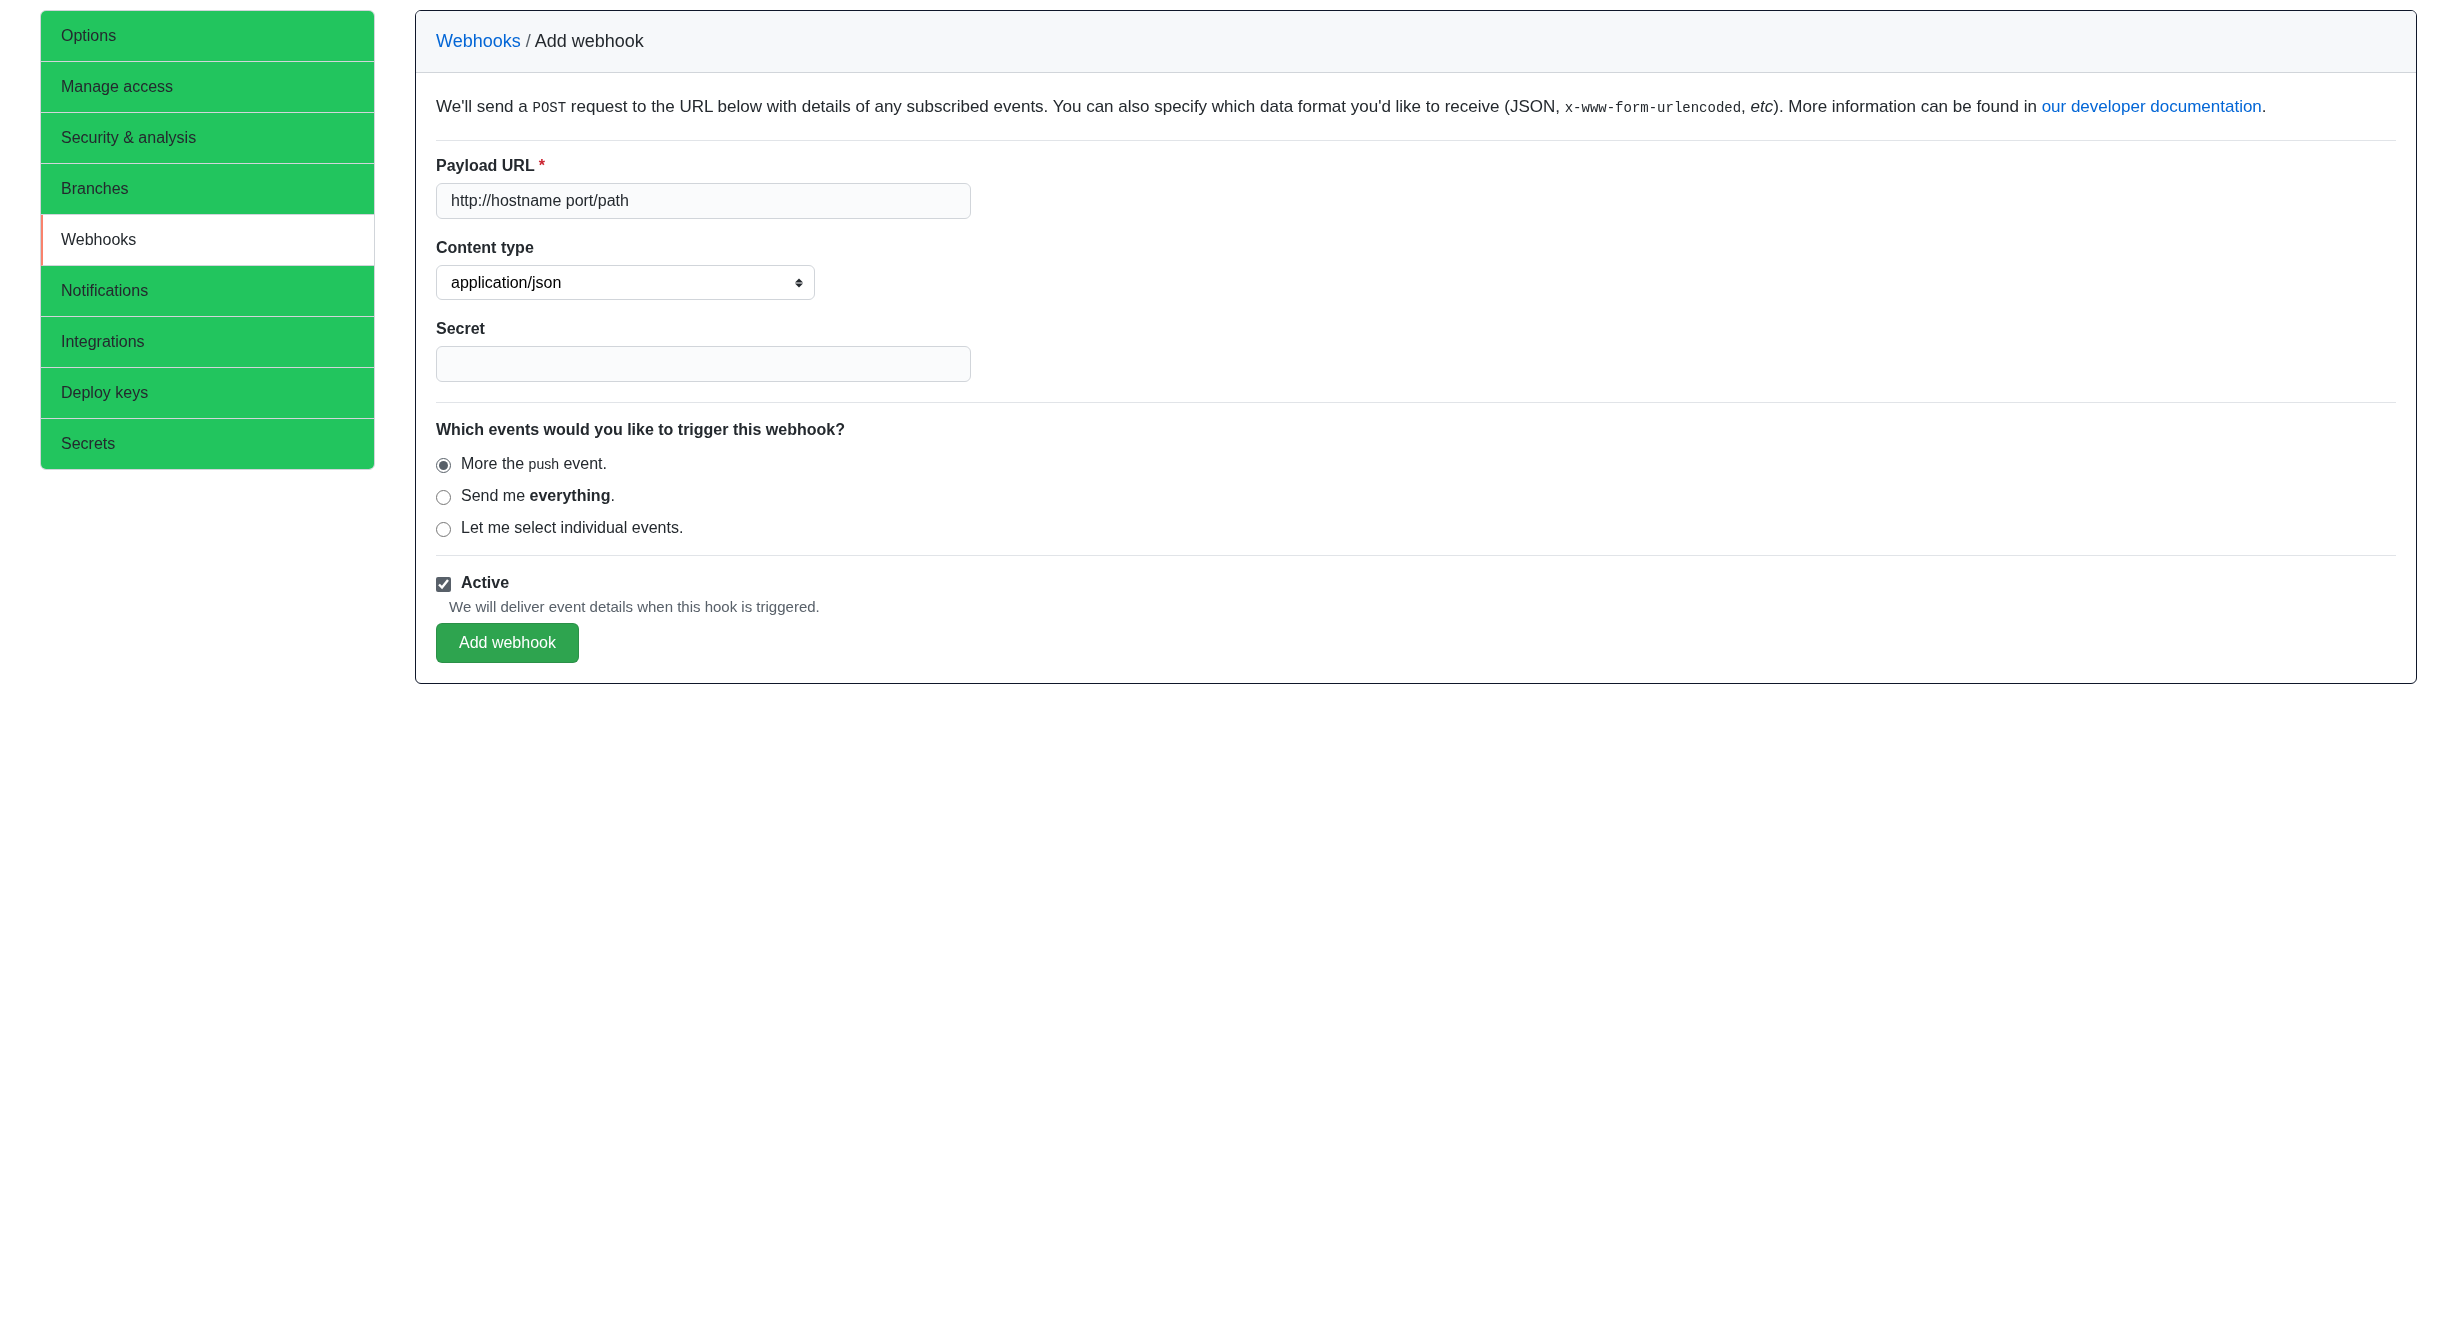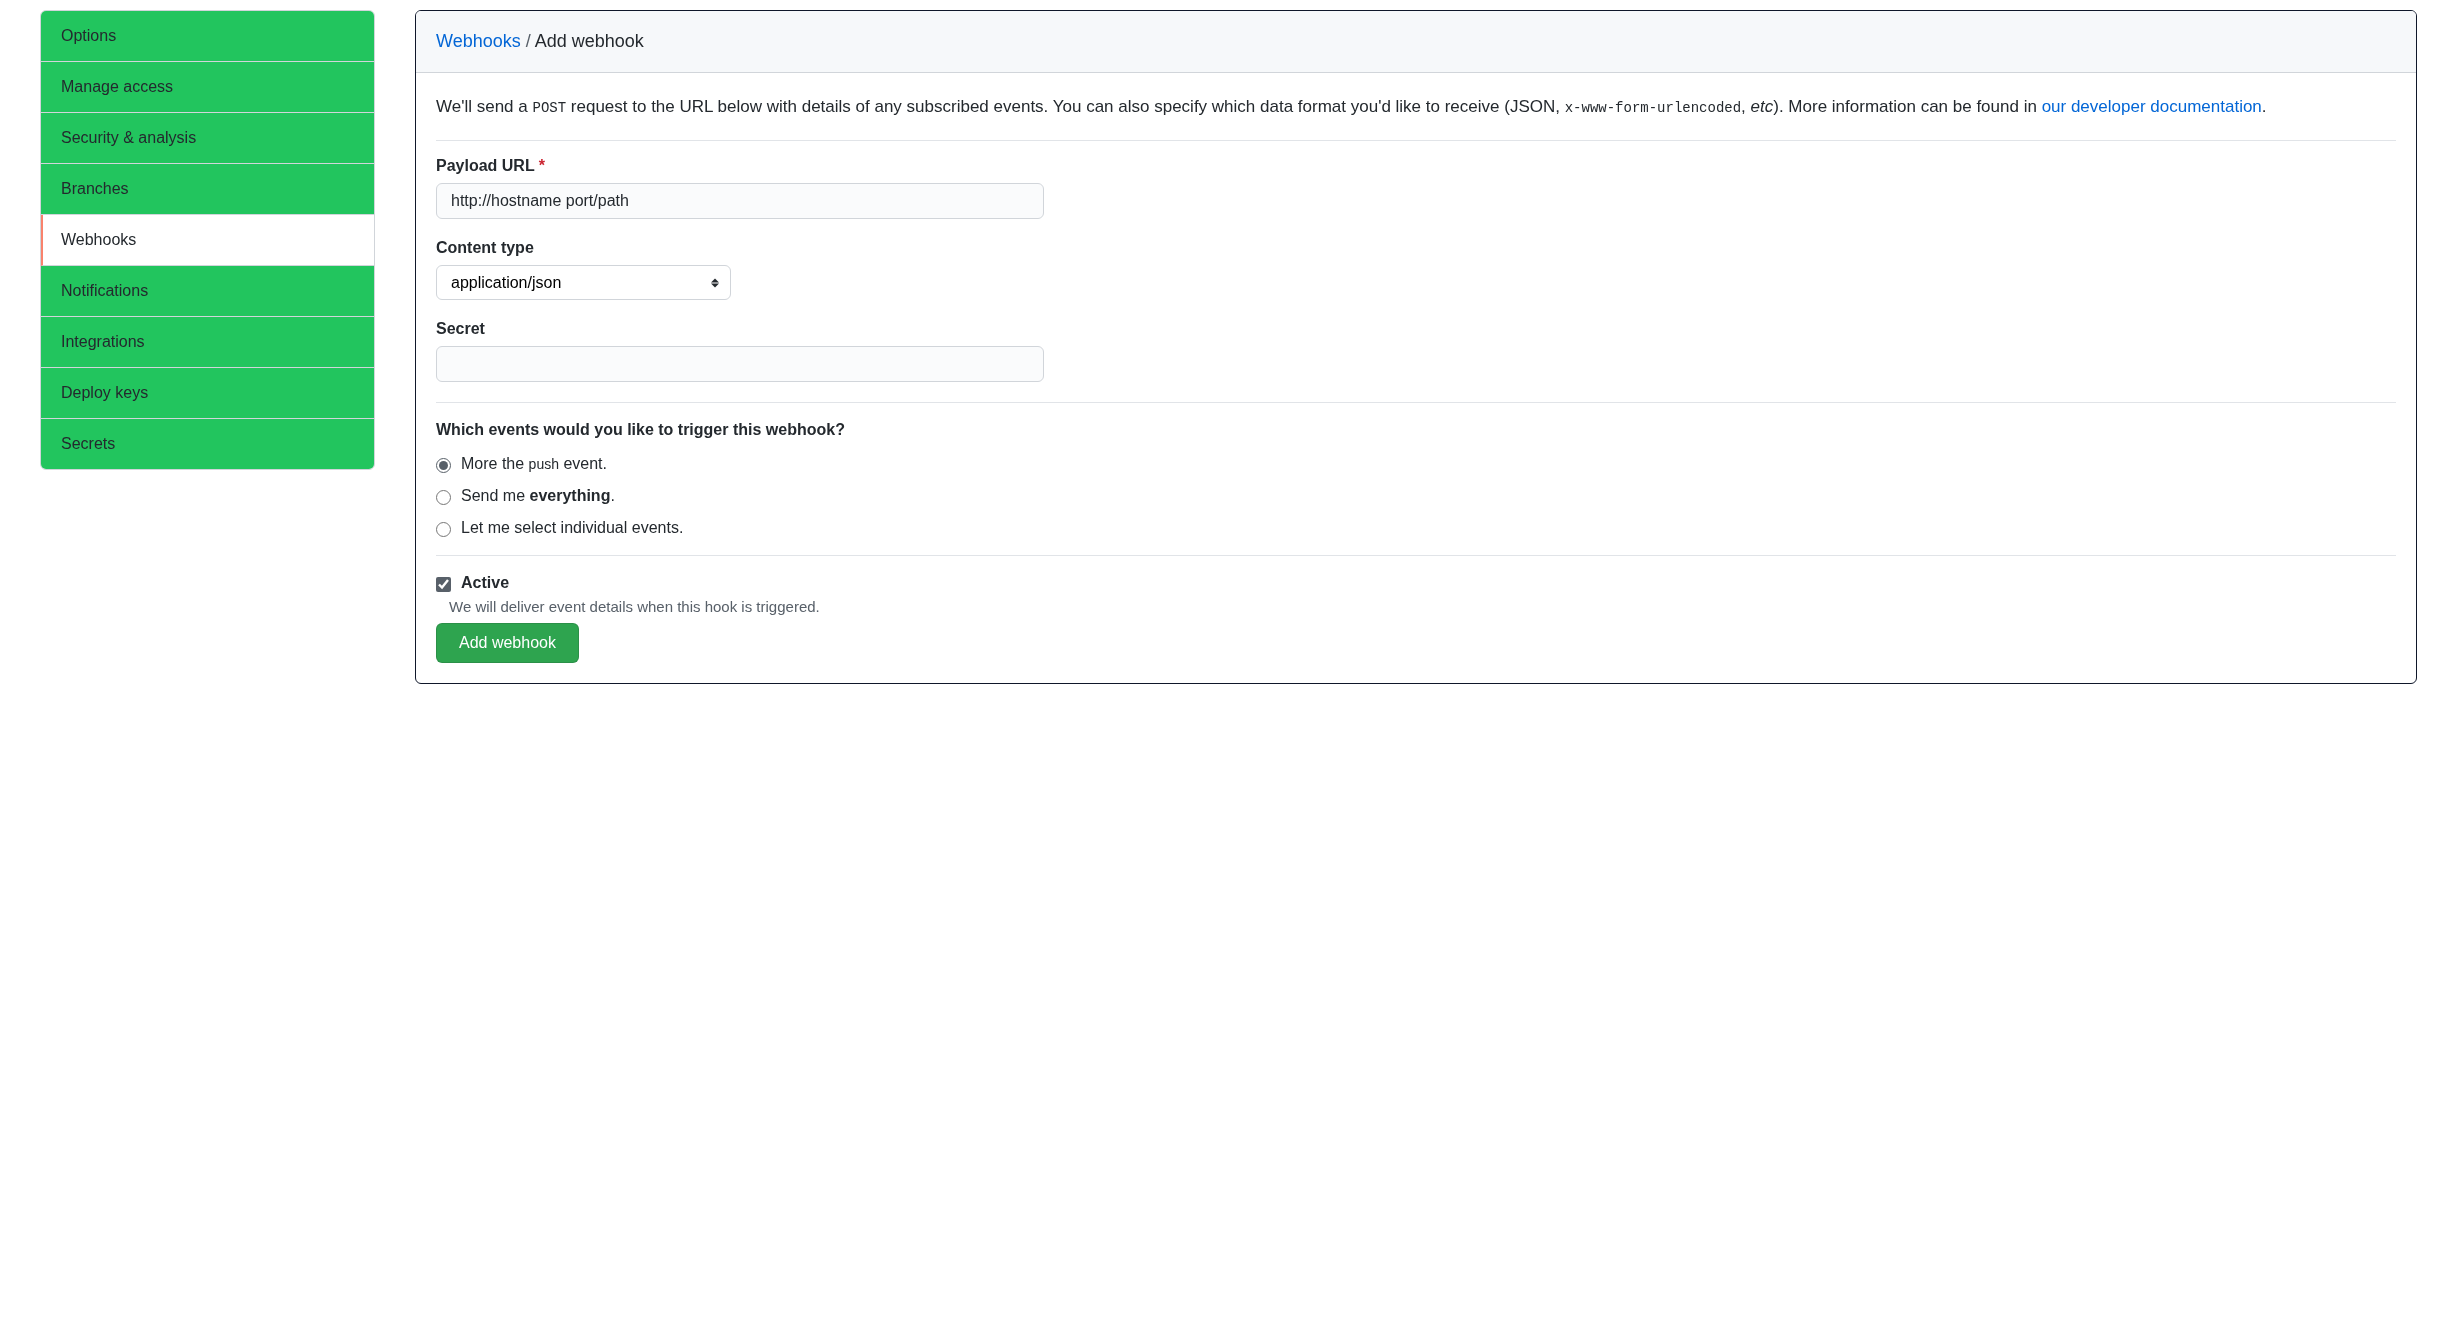--- a/index.html
+++ b/index.html
@@ -69,31 +69,31 @@
   .intro a { color: #0366d6; text-decoration: none; }
   .form-group { margin-bottom: 20px; }
   .form-label {
     display: block;
     font-size: 16px;
     font-weight: 600;
     margin-bottom: 8px;
   }
   .required { color: #cb2431; }
   .text-input {
-    width: 608px;
+    width: 535px;
     max-width: 100%;
     padding: 8px 14px;
     font-size: 16px;
     border: 1px solid #d1d5da;
     border-radius: 6px;
     background: #fafbfc;
     color: #24292e;
   }
   .text-input::placeholder { color: #6a737d; }
-  .select-wrap { position: relative; width: 295px; }
+  .select-wrap { position: relative; width: 379px; }
   .select-input {
     width: 100%;
     padding: 8px 32px 8px 14px;
     font-size: 16px;
     border: 1px solid #d1d5da;
     border-radius: 6px;
     background: #fff;
     appearance: none;
     -webkit-appearance: none;
     cursor: pointer;

